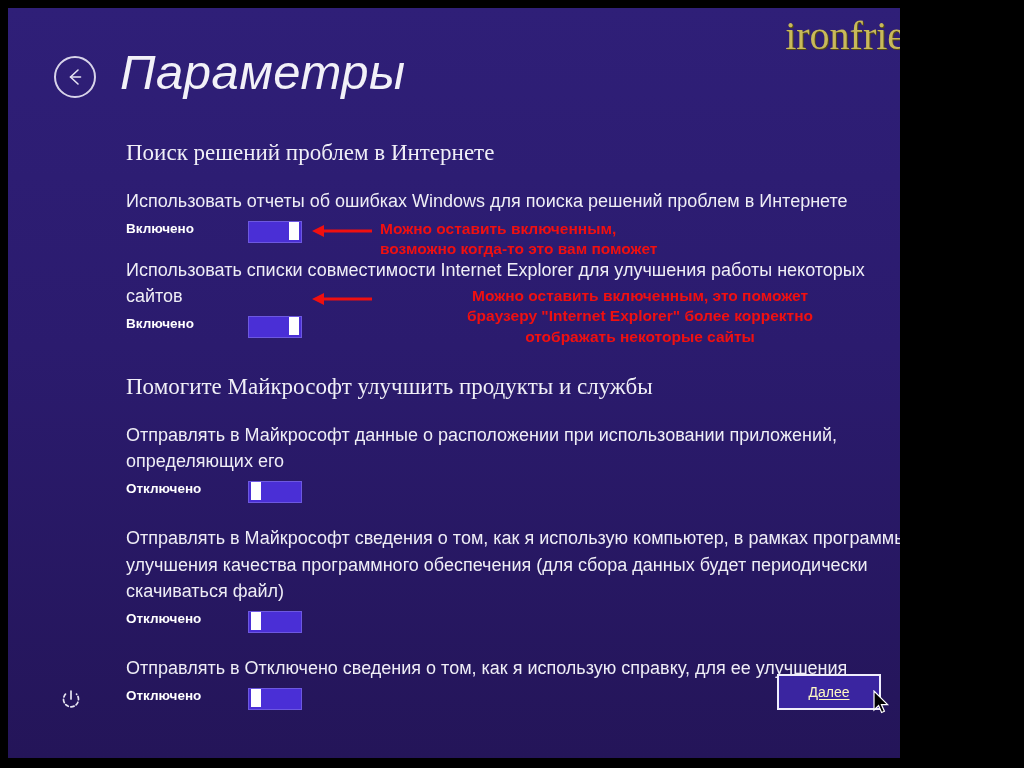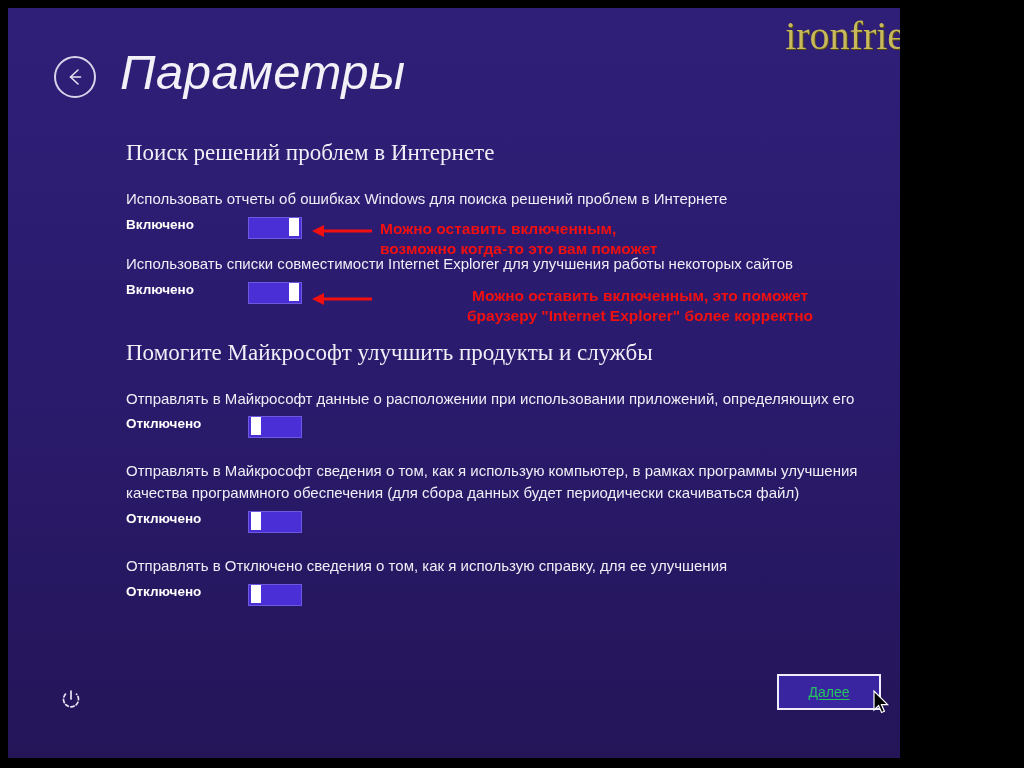--- a/index.html
+++ b/index.html
@@ -94,21 +94,21 @@
     font-weight: 300;
     color: #f0eff7;
     margin: 0 0 22px 0;
     font-family: Liberation Serif, serif;
   }
   .section-title.second {
     margin-top: 32px;
     margin-bottom: 22px;
   }
   .desc {
-    font-size: 15px;
+    font-size: 18px;
     color: #efeef6;
     line-height: 1.45;
     margin: 0 0 7px 0;
     max-width: 790px;
   }
   .toggle-row {
     display: flex;
     height: 26px;
     margin-bottom: 10px;
   }
@@ -163,21 +163,21 @@
     cursor: pointer;
   }
   .next-btn {
     position: absolute;
     right: 135px;
     bottom: 48px;
     width: 100px;
     height: 32px;
     background: #3a25a0;
     border: 2px solid #f0eefc;
-    color: #22c55e;
+    color: #fef9c3;
     font-size: 14px;
     display: flex;
     align-items: center;
     justify-content: center;
     cursor: pointer;
   }
   .next-btn u { text-underline-offset: 2px; }
   .lang {
     position: absolute;
     right: 48px;
@@ -269,20 +269,21 @@
       <div>возможно когда-то это вам поможет</div>
     </div>
 
     <svg class="arrow" style="left:302px; top:280px;" width="64" height="22" viewBox="0 0 64 22">
       <path d="M62 11 H10" stroke="#f01010" stroke-width="3" fill="none"></path>
       <path d="M2 11 L14 5 L14 17 Z" fill="#f01010"></path>
     </svg>
     <div class="annot center" style="left:372px; top:278px; width:520px;">
       <div>Можно оставить включенным, это поможет</div>
       <div>браузеру "Internet Explorer" более корректно</div>
+      <div>отображать некоторые сайты</div>
     </div>
 
     <div class="footer-power">
       <svg width="22" height="24" viewBox="0 0 22 24" aria-hidden="true">
         <g stroke="#e8e6f2" stroke-width="1.7" fill="none" stroke-linecap="round">
           <path d="M11 3 V11"></path>
           <path d="M5.5 6.2 A7.5 7.5 0 1 0 16.5 6.2" stroke-dasharray="3.2 2.4"></path>
         </g>
       </svg>
     </div>

